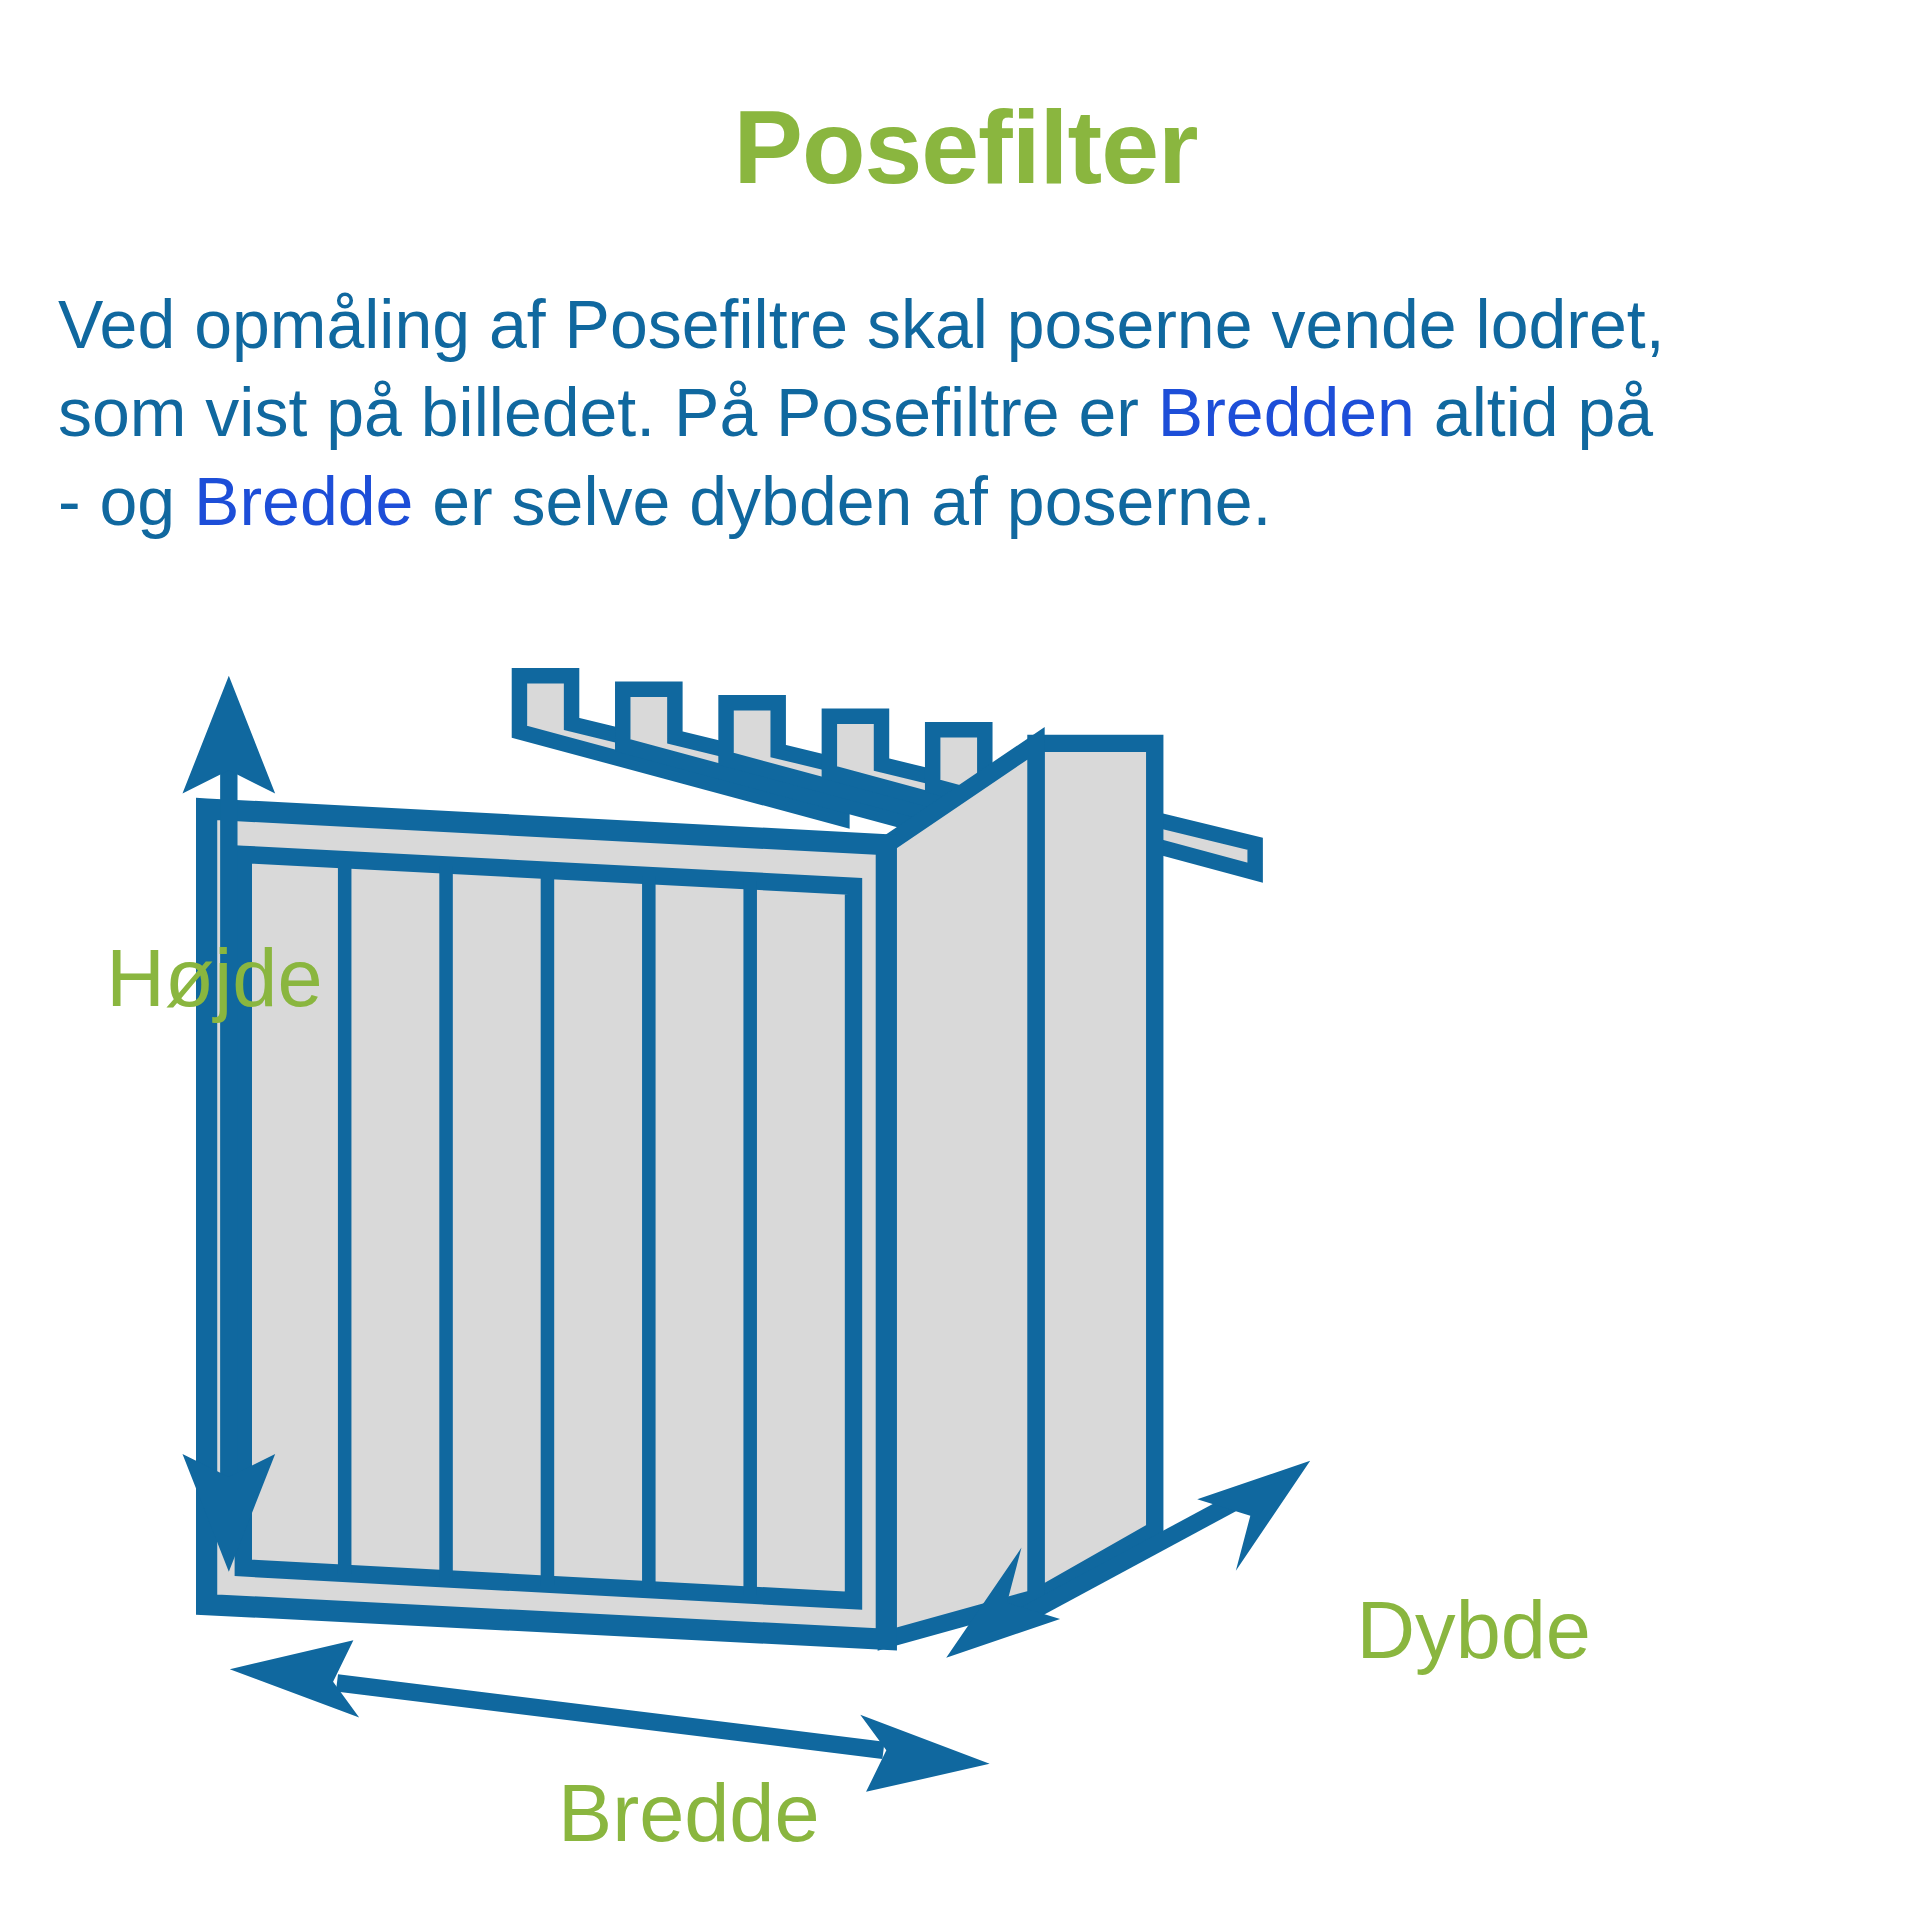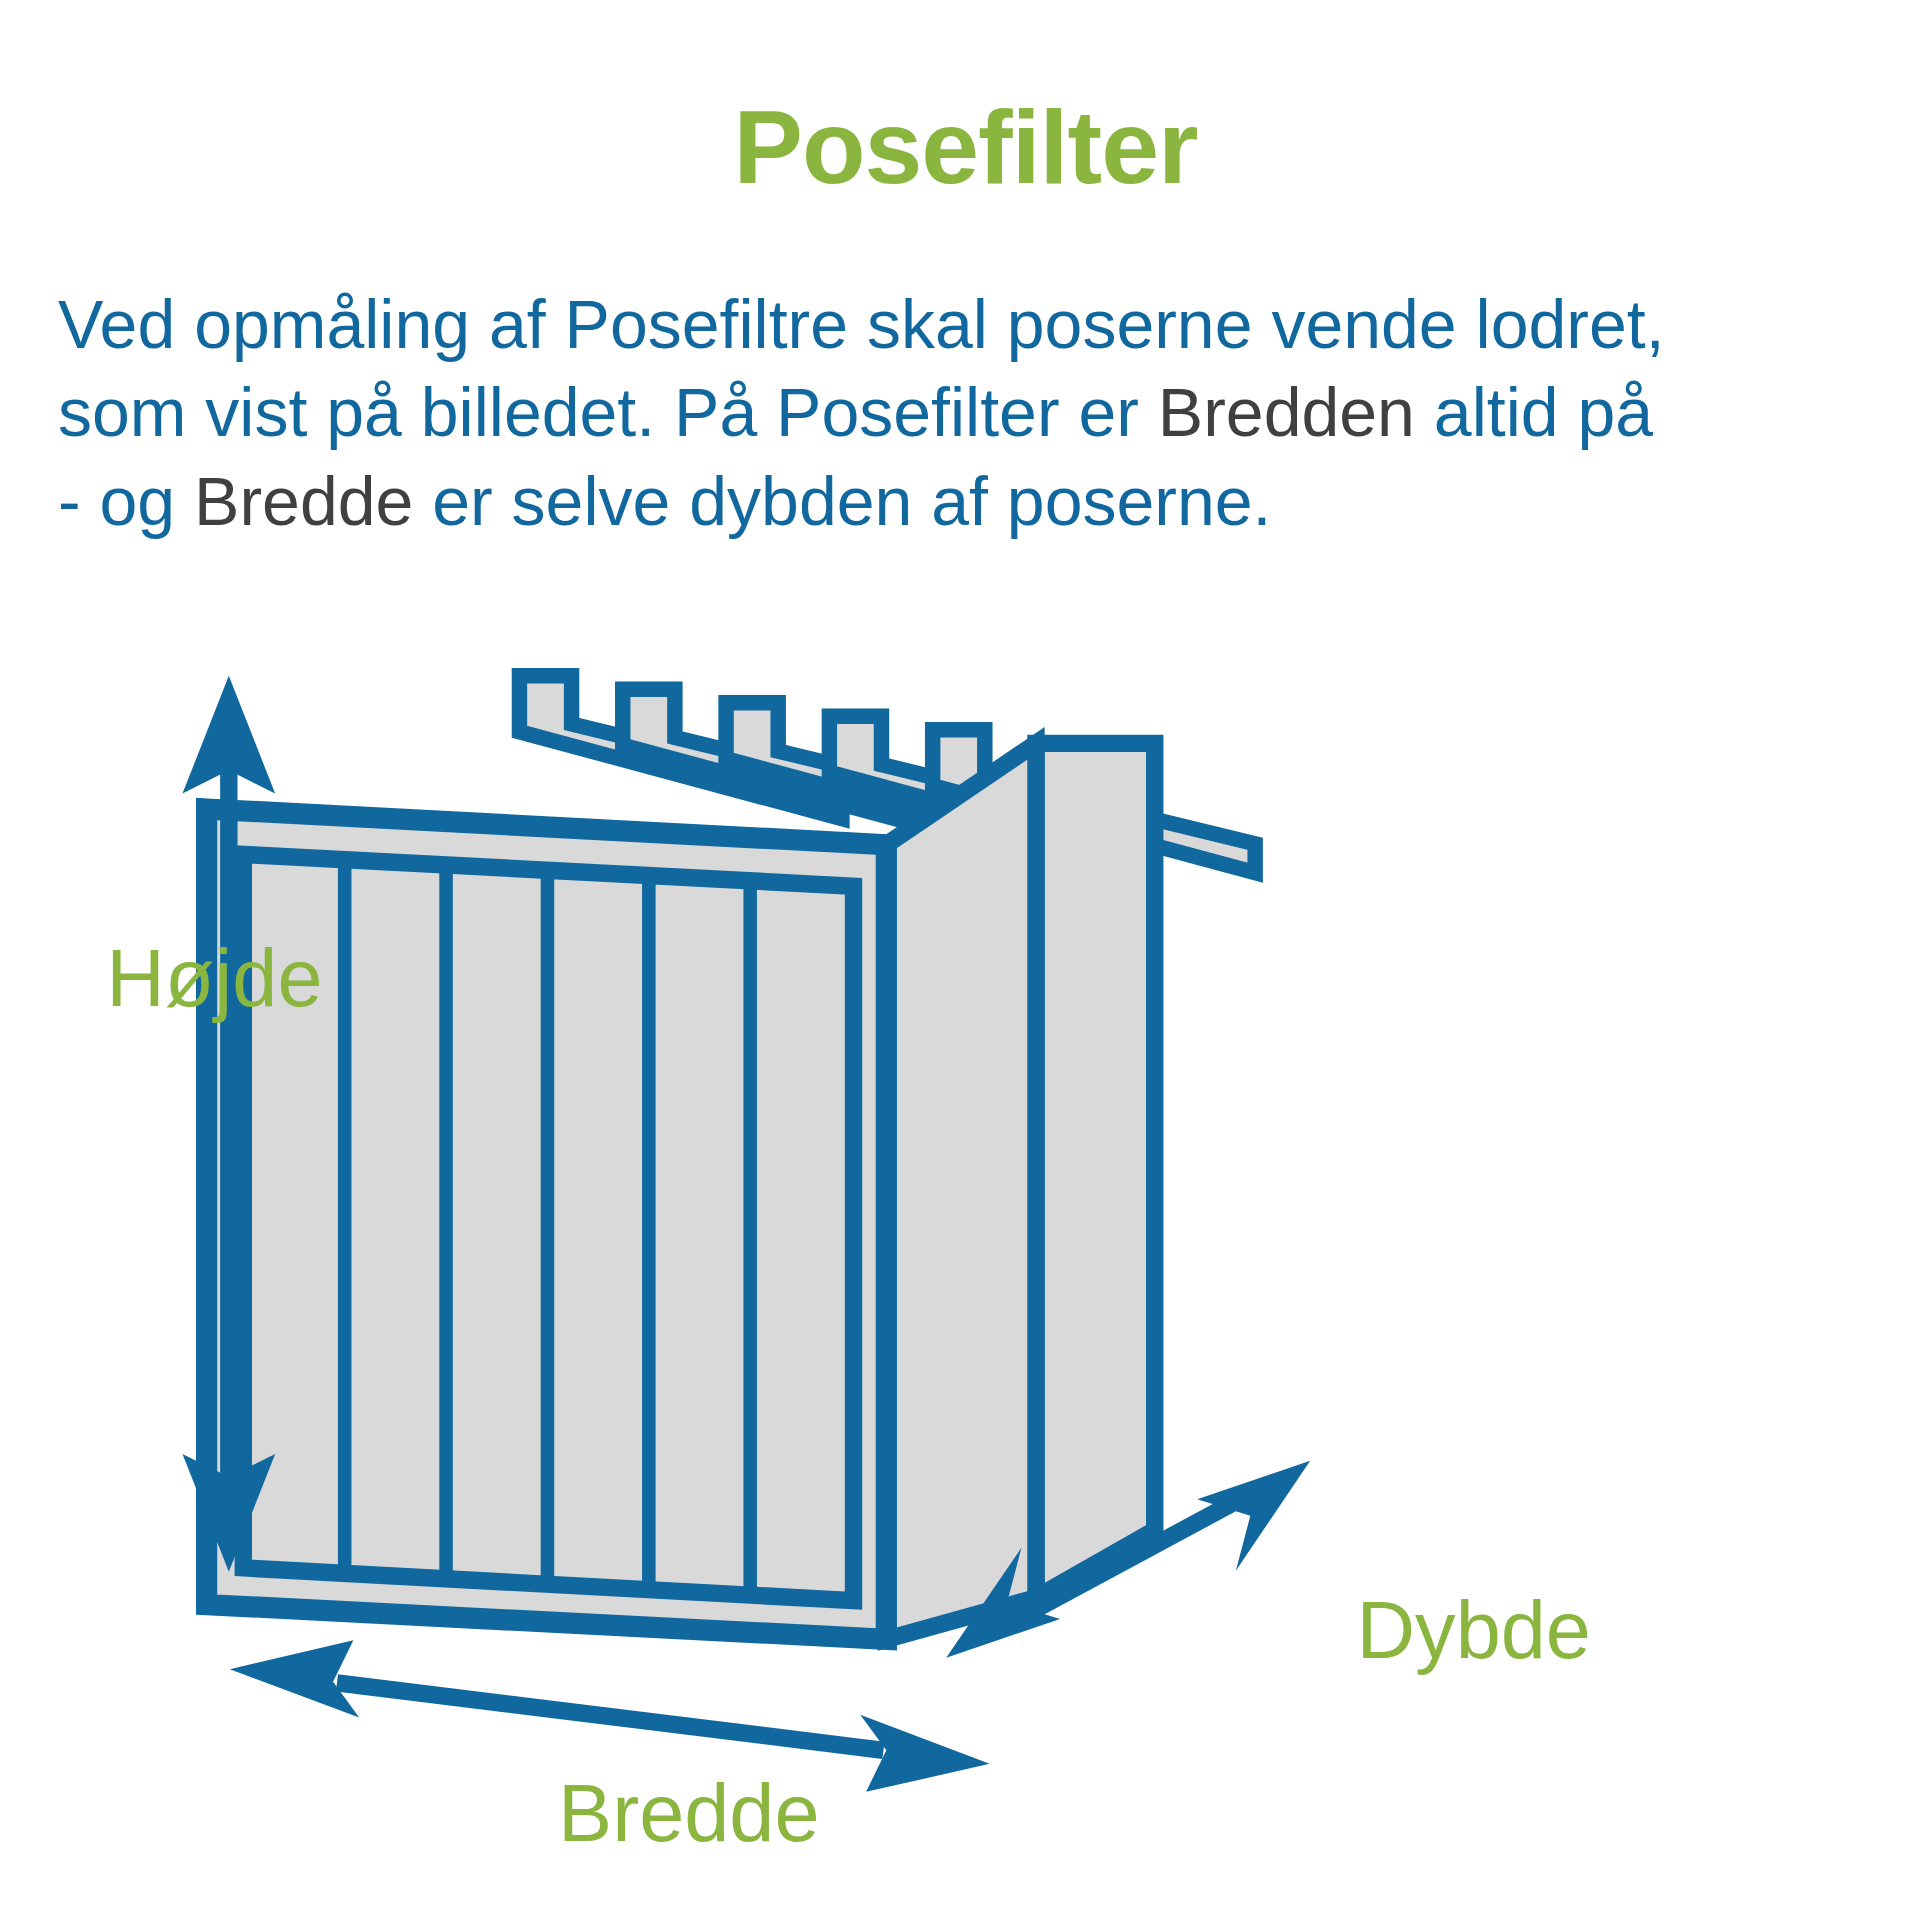--- a/index.html
+++ b/index.html
@@ -39,21 +39,21 @@
   .intro {
     position: absolute;
     top: 280px;
     left: 58px;
     width: 1815px;
     font-size: 68px;
     line-height: 1.30;
     color: #10689f;
     font-weight: 400;
   }
-  .intro .hl { color: #404040; }
+  .intro .hl { color: #1d4ed8; }
   .intro .ln { display: block; white-space: nowrap; }
 
   
   #diagram {
     position: absolute;
     left: 0;
     top: 666px;
     width: 1931px;
     height: 1265px;
     text-decoration: underline;
@@ -68,21 +68,21 @@
 </style>
 </head>
 <body>
 
 <div id="page">
 
   <div class="title">Posefilter</div>
 
   <div class="intro">
     <span class="ln"><span>Ved opmåling af Posefiltre skal poserne vende lodret,</span></span>
-    <span class="ln"><span>som vist på billedet. På Posefilter er </span><span class="hl">Bredden</span><span> altid på</span></span>
+    <span class="ln"><span>som vist på billedet. På Posefiltre er </span><span class="hl">Bredden</span><span> altid på</span></span>
     <span class="ln"><span>- og </span><span class="hl">Bredde</span><span> er selve dybden af poserne.</span></span>
   </div>
 
   <div id="diagram">
     <svg width="1931" height="1265" viewBox="0 0 2000 1310" xmlns="http://www.w3.org/2000/svg">
 
       <g>
 
         <polygon points="538,10 592,10 592,60 872,128 872,158 538,68" fill="#d9d9d9" stroke="#10689f" stroke-width="16" stroke-linejoin="miter"></polygon>
 

